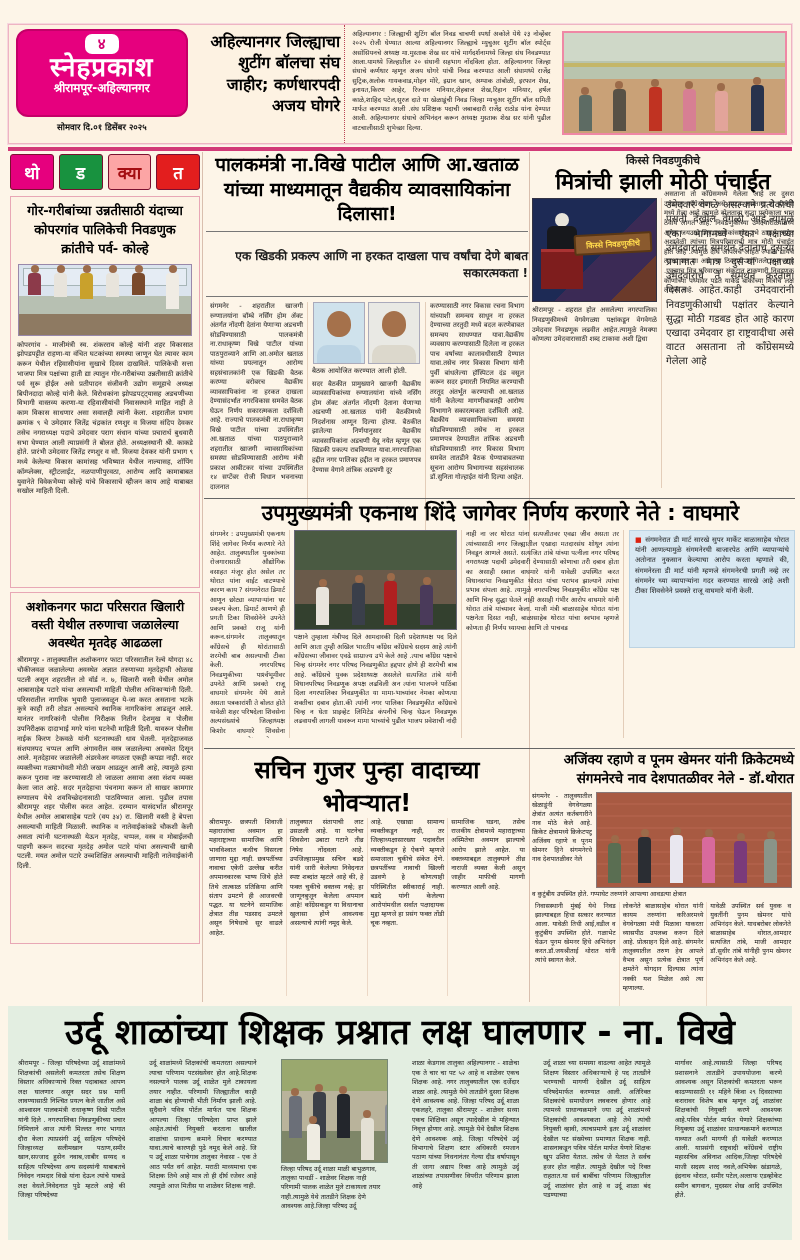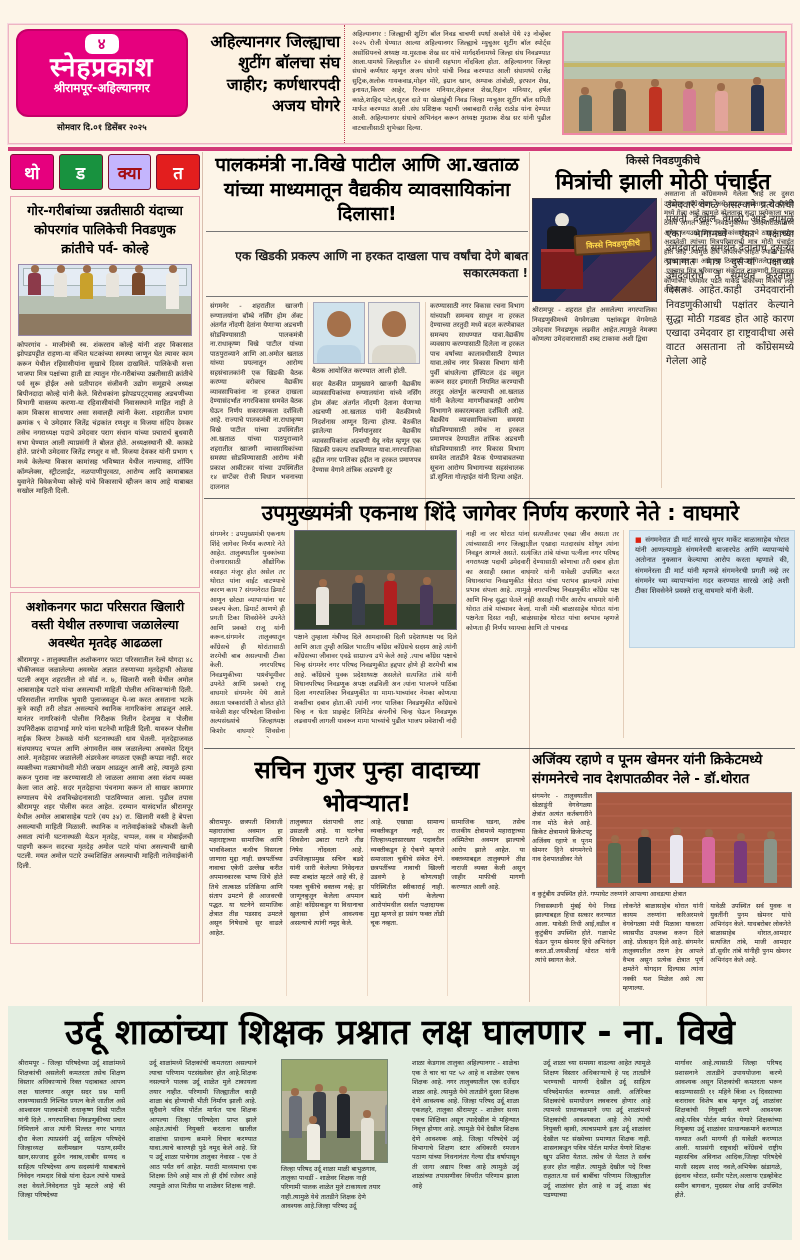--- a/index.html
+++ b/index.html
@@ -25,21 +25,21 @@
   
   .pp{position:absolute;display:block;width:15px;height:36px;}
   .pp::before{content:"";position:absolute;top:0;left:50%;transform:translateX(-50%);width:8px;height:8px;border-radius:50%;background:#9c6b4a;}
   .pp::after{content:"";position:absolute;top:8px;left:1px;right:1px;bottom:0;border-radius:4px 4px 0 0;background:var(--c,#666);}
 
   
   .shorts{left:10px;top:154px;width:190px;height:38px;display:flex;gap:5px;}
   .shorts .sq{flex:1;height:36px;border:1px solid #7a1030;border-radius:3px;font-size:17px;font-weight:bold;display:flex;align-items:center;justify-content:center;}
   .sq0{background:#e6007e;color:#fff;}
   .sq1{background:#18923f;color:#fff;}
-  .sq2{background:#c4b5fd;color:#a40d12;}
+  .sq2{background:#fca5a5;color:#a40d12;}
   .sq3{background:#e31e1e;color:#fff;}
   .lbox{border:1px solid #e8a7b5;background:#fdf3e4;padding:5px 6px;}
   .left1{left:10px;top:196px;width:190px;height:392px;}
   .left2{left:10px;top:592px;width:190px;height:352px;}
   .lhead{font-size:13px;font-weight:bold;text-align:center;line-height:1.45;color:#000;}
   .lphoto{margin:5px 1px;height:72px;position:relative;overflow:hidden;border:1px solid #98a;background:linear-gradient(#dbe4ee 0 45%,#b7c0b2 45% 70%,#8e7a62 70%);}
   .banner{position:absolute;top:3px;left:4px;right:4px;height:18px;background:#e8eef6;border:1px solid #9aa;opacity:.8;}
   .lbody{font-size:6.9px;margin-top:4px;color:#222;}
 
   
@@ -94,21 +94,21 @@
   .vline2{left:202px;top:152px;width:1px;height:850px;background:#d9bfae;}
   .gujar{left:206px;top:752px;width:322px;height:248px;}
   .ghead{font-size:24px;font-weight:bold;text-align:center;color:#000;}
   .gsub{font-size:12.5px;font-weight:bold;text-align:center;color:#d40000;margin:3px 0 5px;}
   .gbody{display:flex;height:178px;}
   .gc{font-size:6.5px;padding:0 3px;flex:1;border-right:1px solid #ecd8c6;}
   .gc:last-child{border-right:none;}
 
   
   .cricket{left:532px;top:750px;width:262px;height:252px;}
-  .chead{font-size:13.5px;font-weight:bold;text-align:left;line-height:1.4;color:#000;}
+  .chead{font-size:13.5px;font-weight:bold;text-align:right;line-height:1.4;color:#000;}
   .crow{display:flex;margin-top:4px;gap:4px;}
   .ccol0{width:60px;font-size:6.4px;}
   .cphoto{width:196px;height:96px;position:relative;overflow:hidden;border:1px solid #877;background:repeating-linear-gradient(#a85a42 0 10px,#b06049 10px 12px);}
   .ccap{font-size:6.4px;line-height:1.4;margin-top:2px;}
   .cbody{display:flex;margin-top:3px;height:108px;}
   .cc{flex:1;font-size:6.4px;padding:0 3px;border-right:1px solid #ecd8c6;}
   .cc:last-child{border-right:none;}
 
   
   .urdu{left:8px;top:1006px;width:784px;height:234px;background:#e3eee1;padding:6px 10px;}

